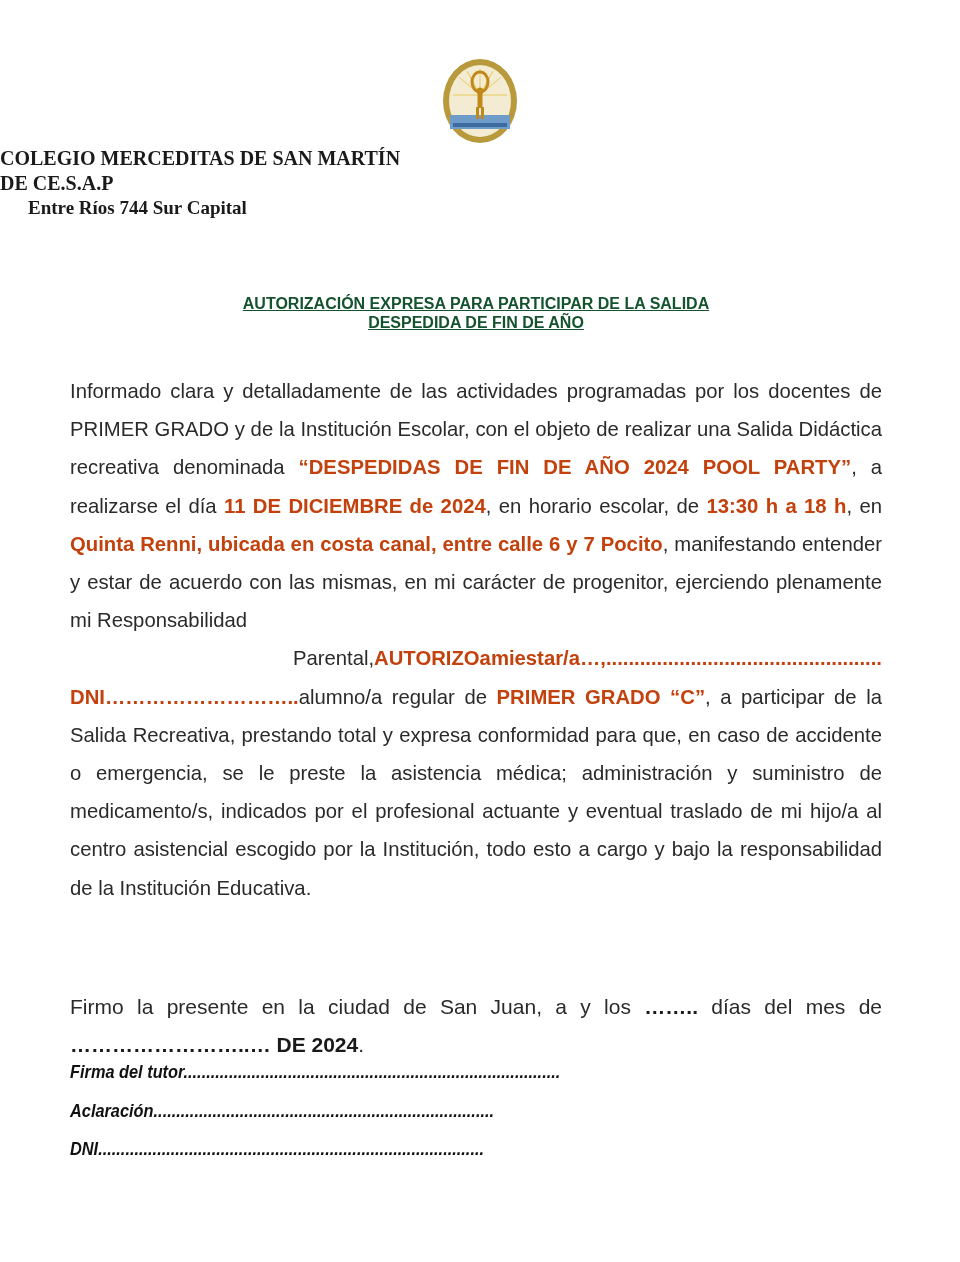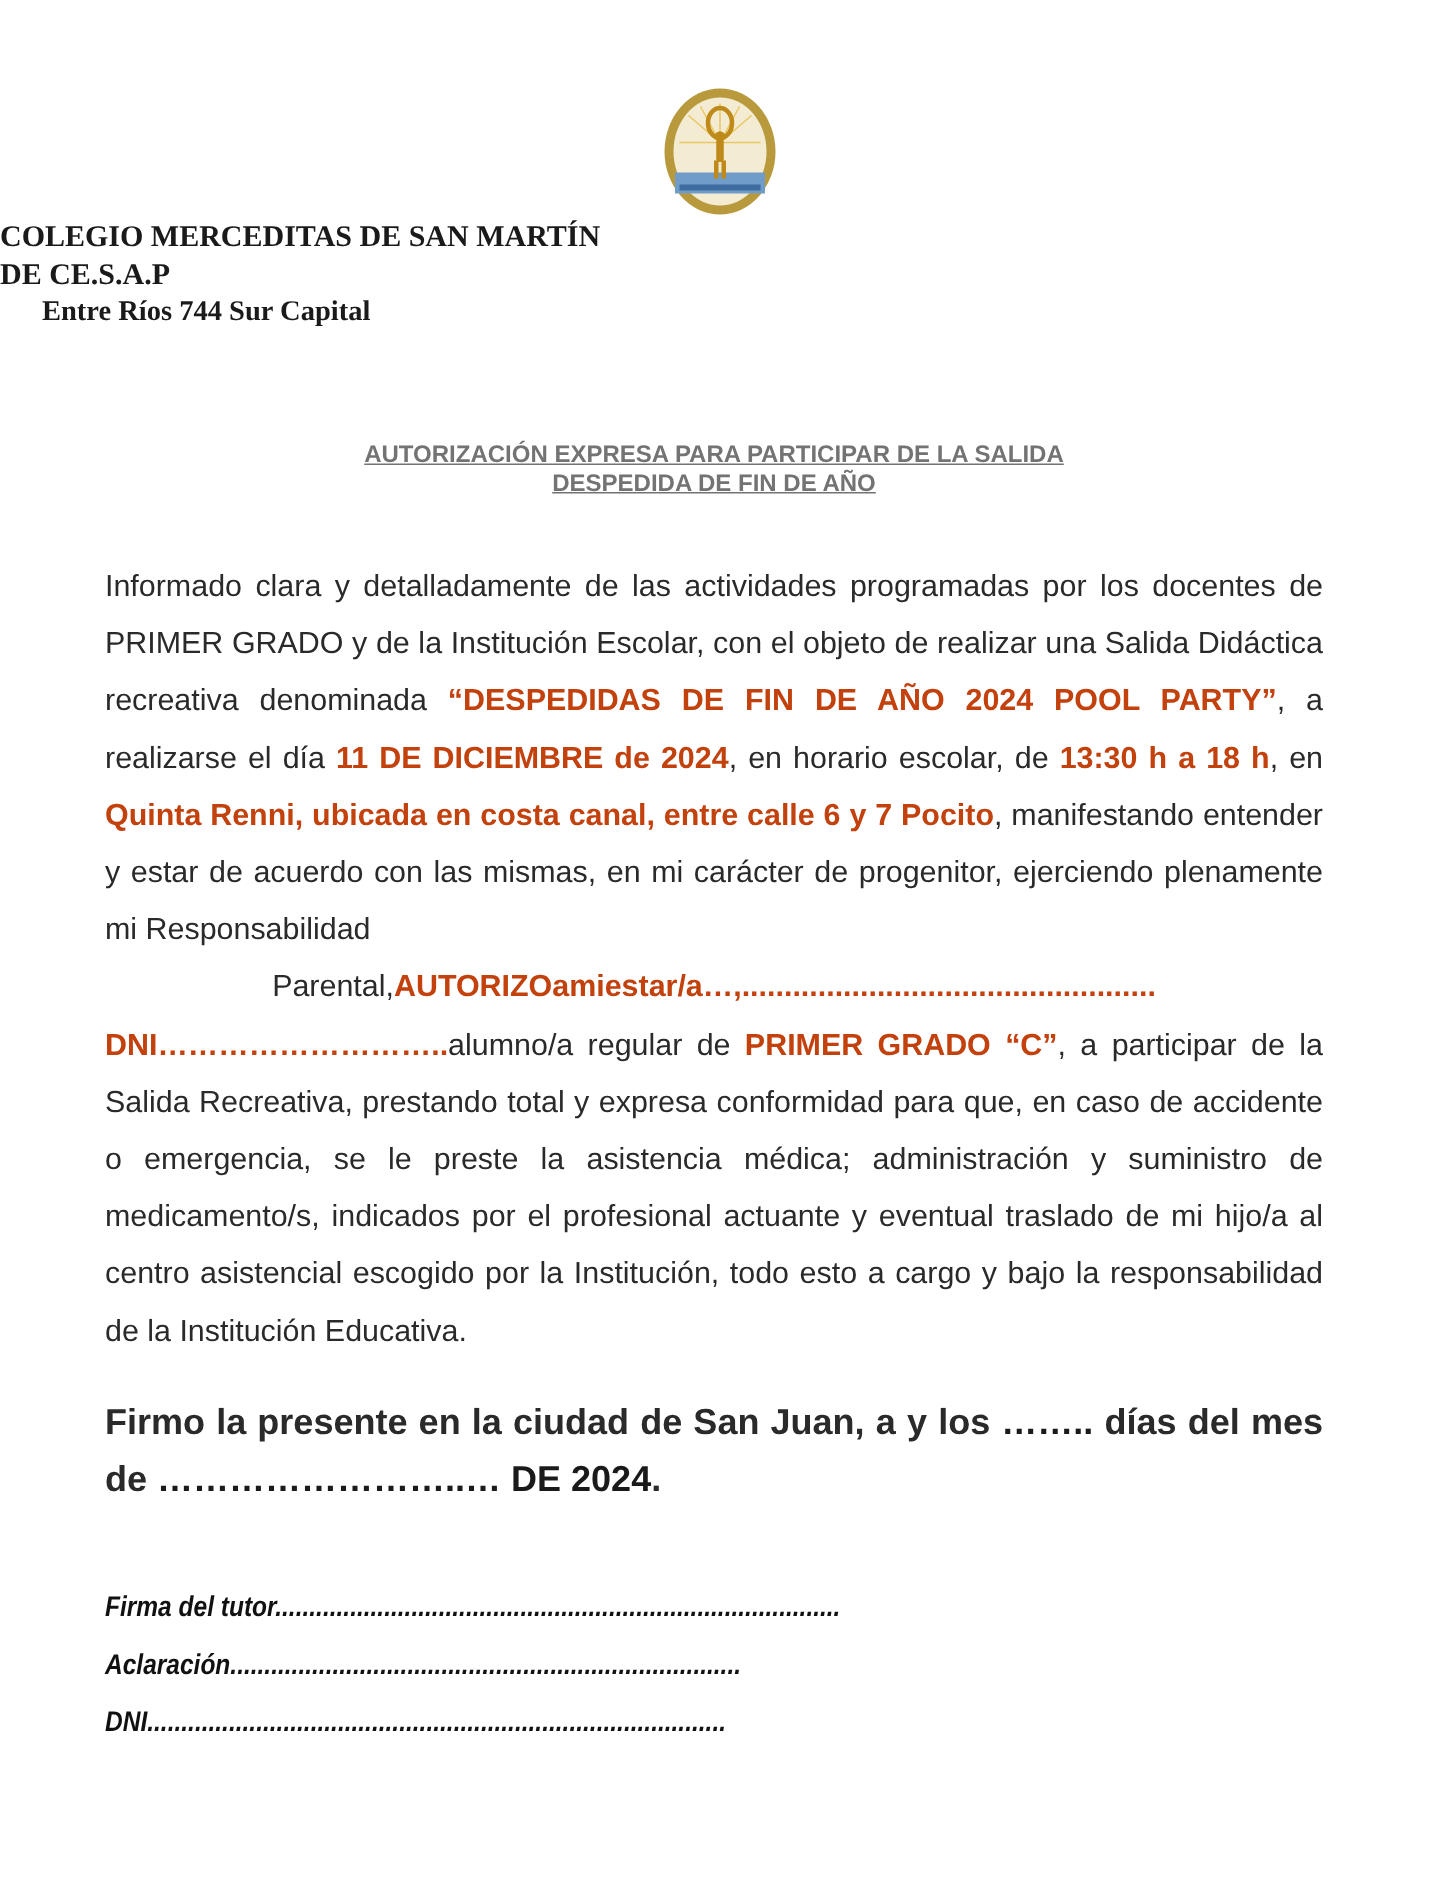--- a/index.html
+++ b/index.html
@@ -10,31 +10,31 @@
 
   .header { position: absolute; left: 0; top: 146px; width: 960px; text-align: left;
             font-family: "Liberation Serif", "DejaVu Serif", serif; font-weight: bold; color: #1a1a1a; }
   .header .l1 { font-size: 20px; line-height: 25px; }
   .header .l2 { font-size: 20px; line-height: 25px; }
   .header .l3 { font-size: 19px; line-height: 24px; }
   .header .l4 { font-size: 19px; line-height: 24px; padding-left: 28px; }
 
   .title { position: absolute; left: 0; top: 294px; width: 952px; text-align: center;
            font-family: "Liberation Sans", "DejaVu Sans", sans-serif; font-weight: bold;
-           font-size: 16px; line-height: 19px; text-decoration: underline; color: #737373; }
+           font-size: 16px; line-height: 19px; text-decoration: underline; color: #14532d; }
 
   .body-text { position: absolute; left: 70px; top: 372px; width: 812px;
                font-family: "Liberation Sans", "DejaVu Sans", sans-serif;
                font-size: 20.3px; line-height: 38.2px; text-align: justify; color: #2a2a2a; }
   .body-text b { color: #c2410c; }
-  .spread { display: flex; justify-content: center; }
+  .spread { display: flex; justify-content: flex-end; }
 
-  .closing { position: absolute; left: 70px; top: 930px; width: 812px;
+  .closing { position: absolute; left: 70px; top: 988px; width: 812px;
              font-family: "Liberation Sans", "DejaVu Sans", sans-serif;
-             font-size: 24px; line-height: 38.2px; text-align: justify; color: #2a2a2a; font-weight: bold; }
+             font-size: 21px; line-height: 38.2px; text-align: justify; color: #2a2a2a; }
   .closing b { color: #1a1a1a; }
 
   .sig { position: absolute; left: 70px; top: 1053px;
          font-family: "Liberation Sans", "DejaVu Sans", sans-serif;
          font-size: 19px; font-weight: bold; font-style: italic; color: #111;
          transform: scaleX(0.86); transform-origin: left top; }
   .sig div { line-height: 38.5px; white-space: nowrap; }
 </style>
 </head>
 <body>

